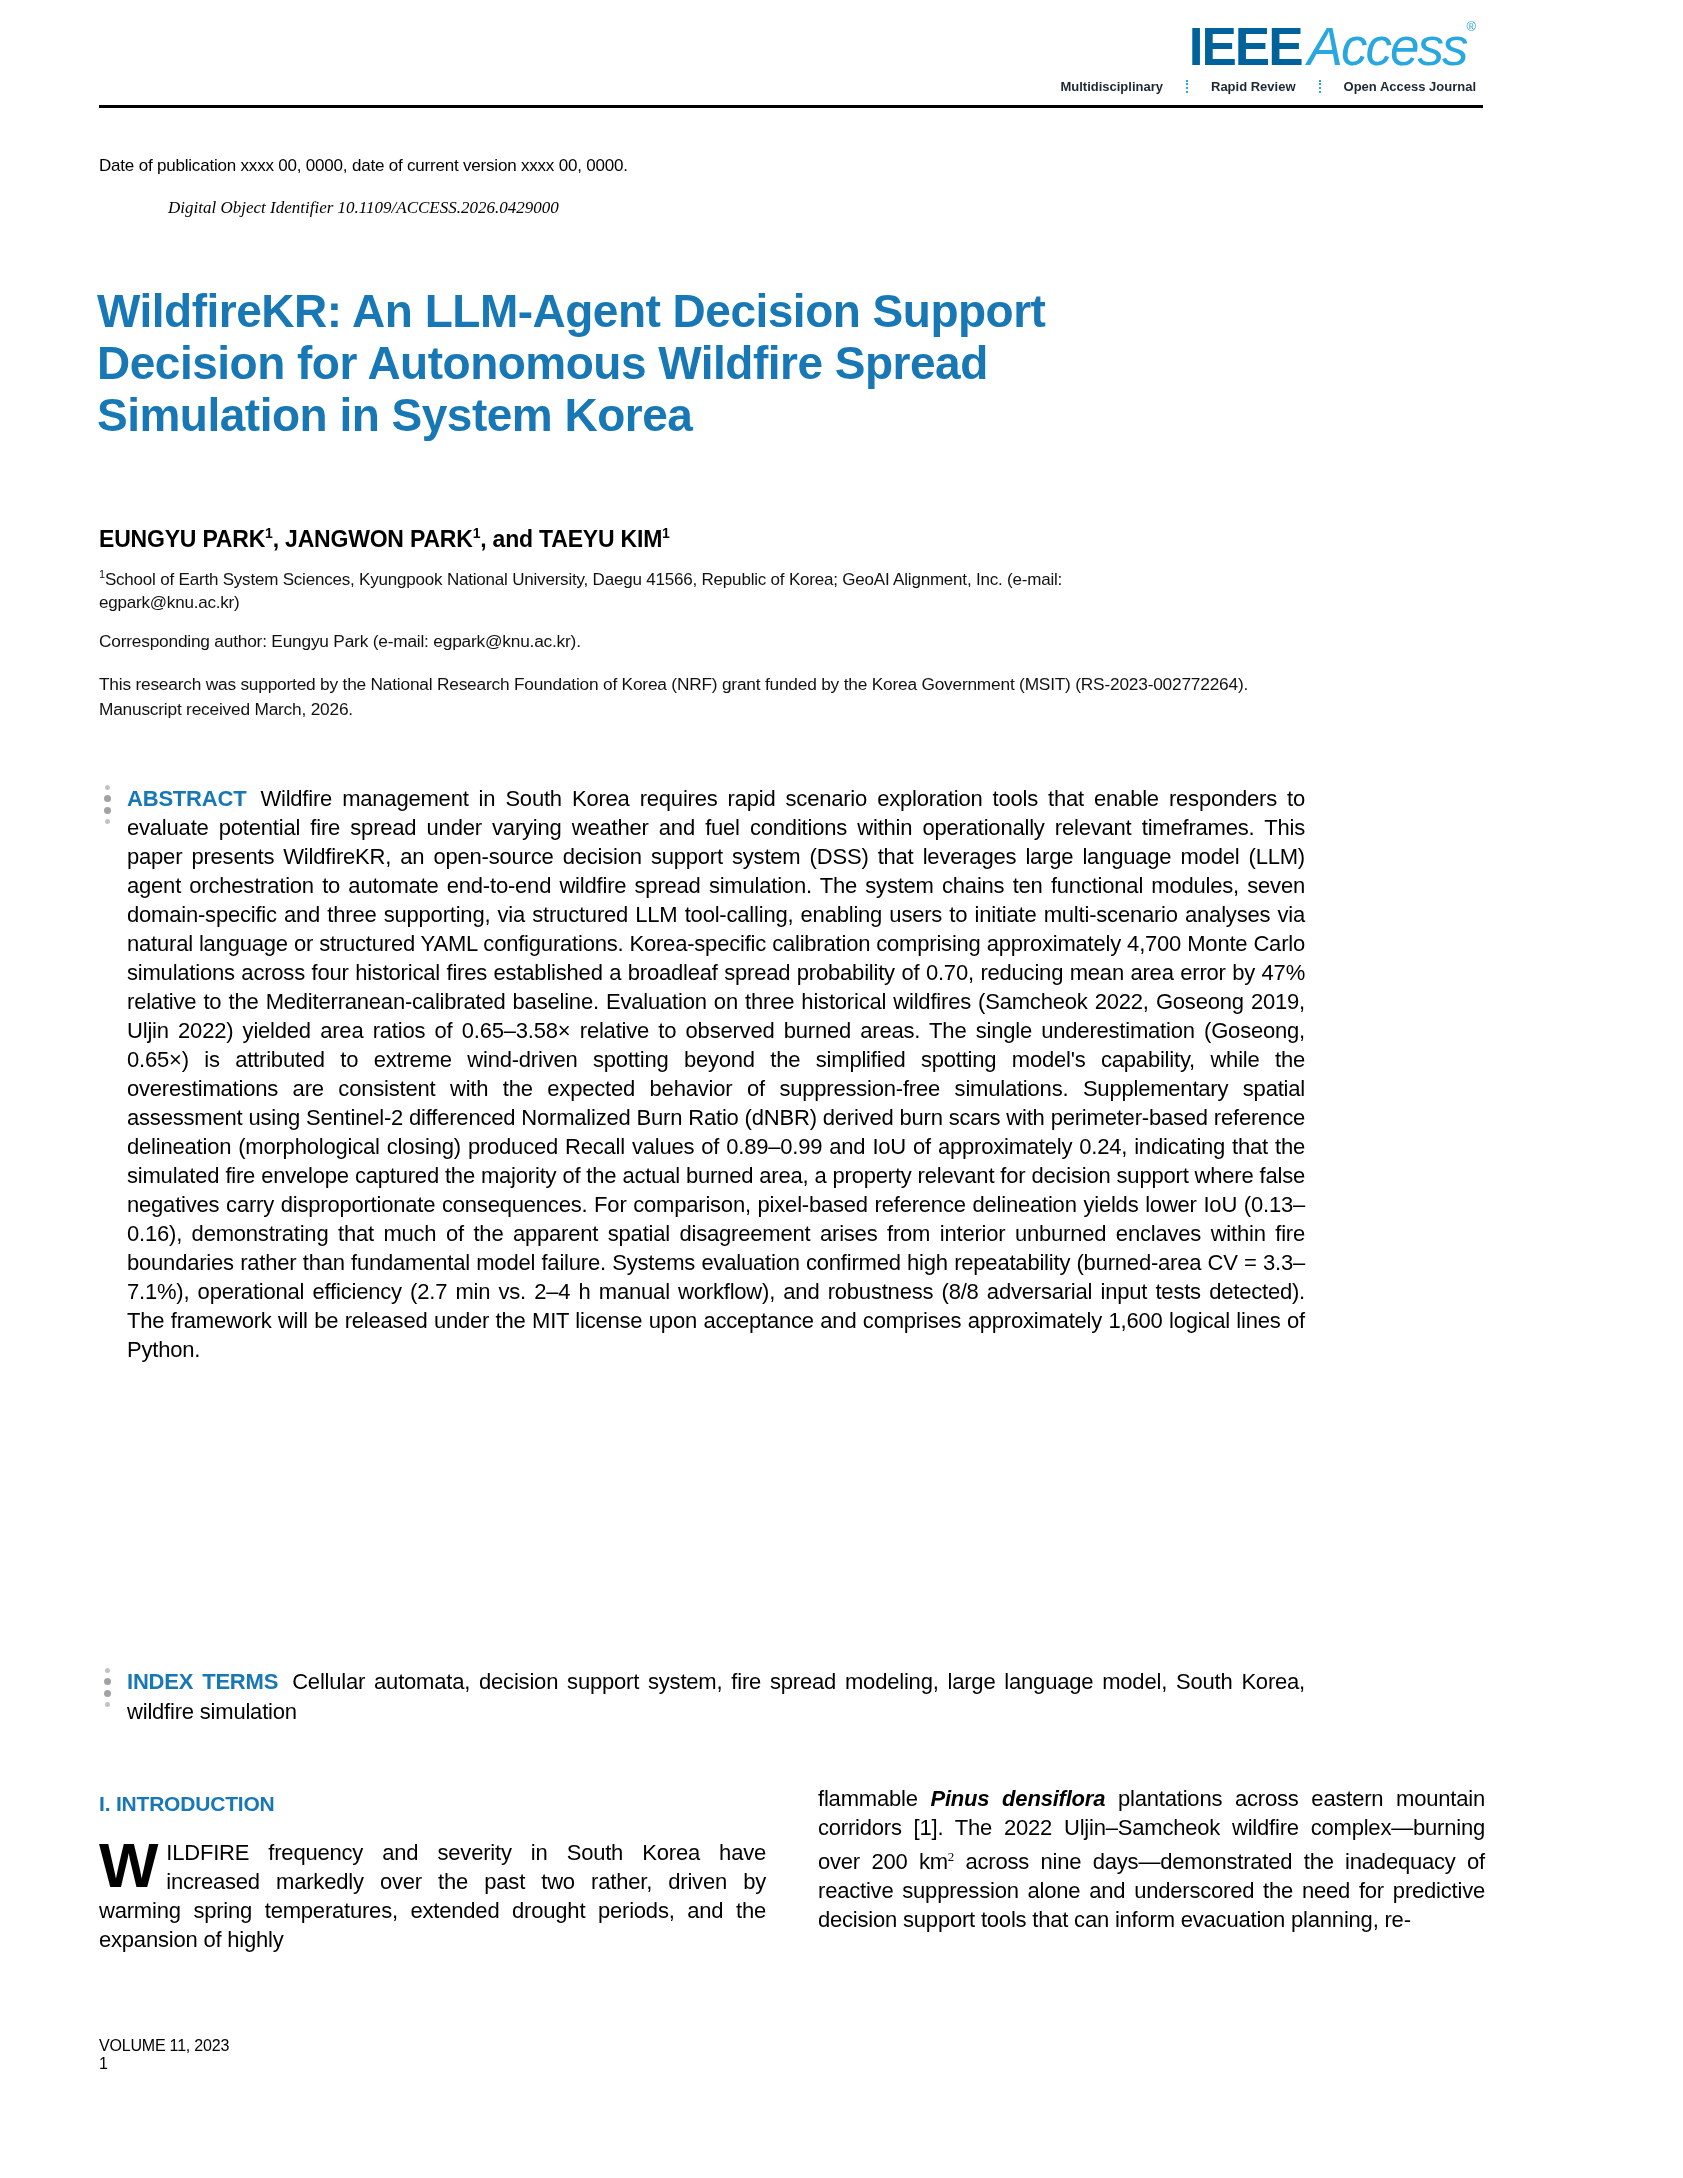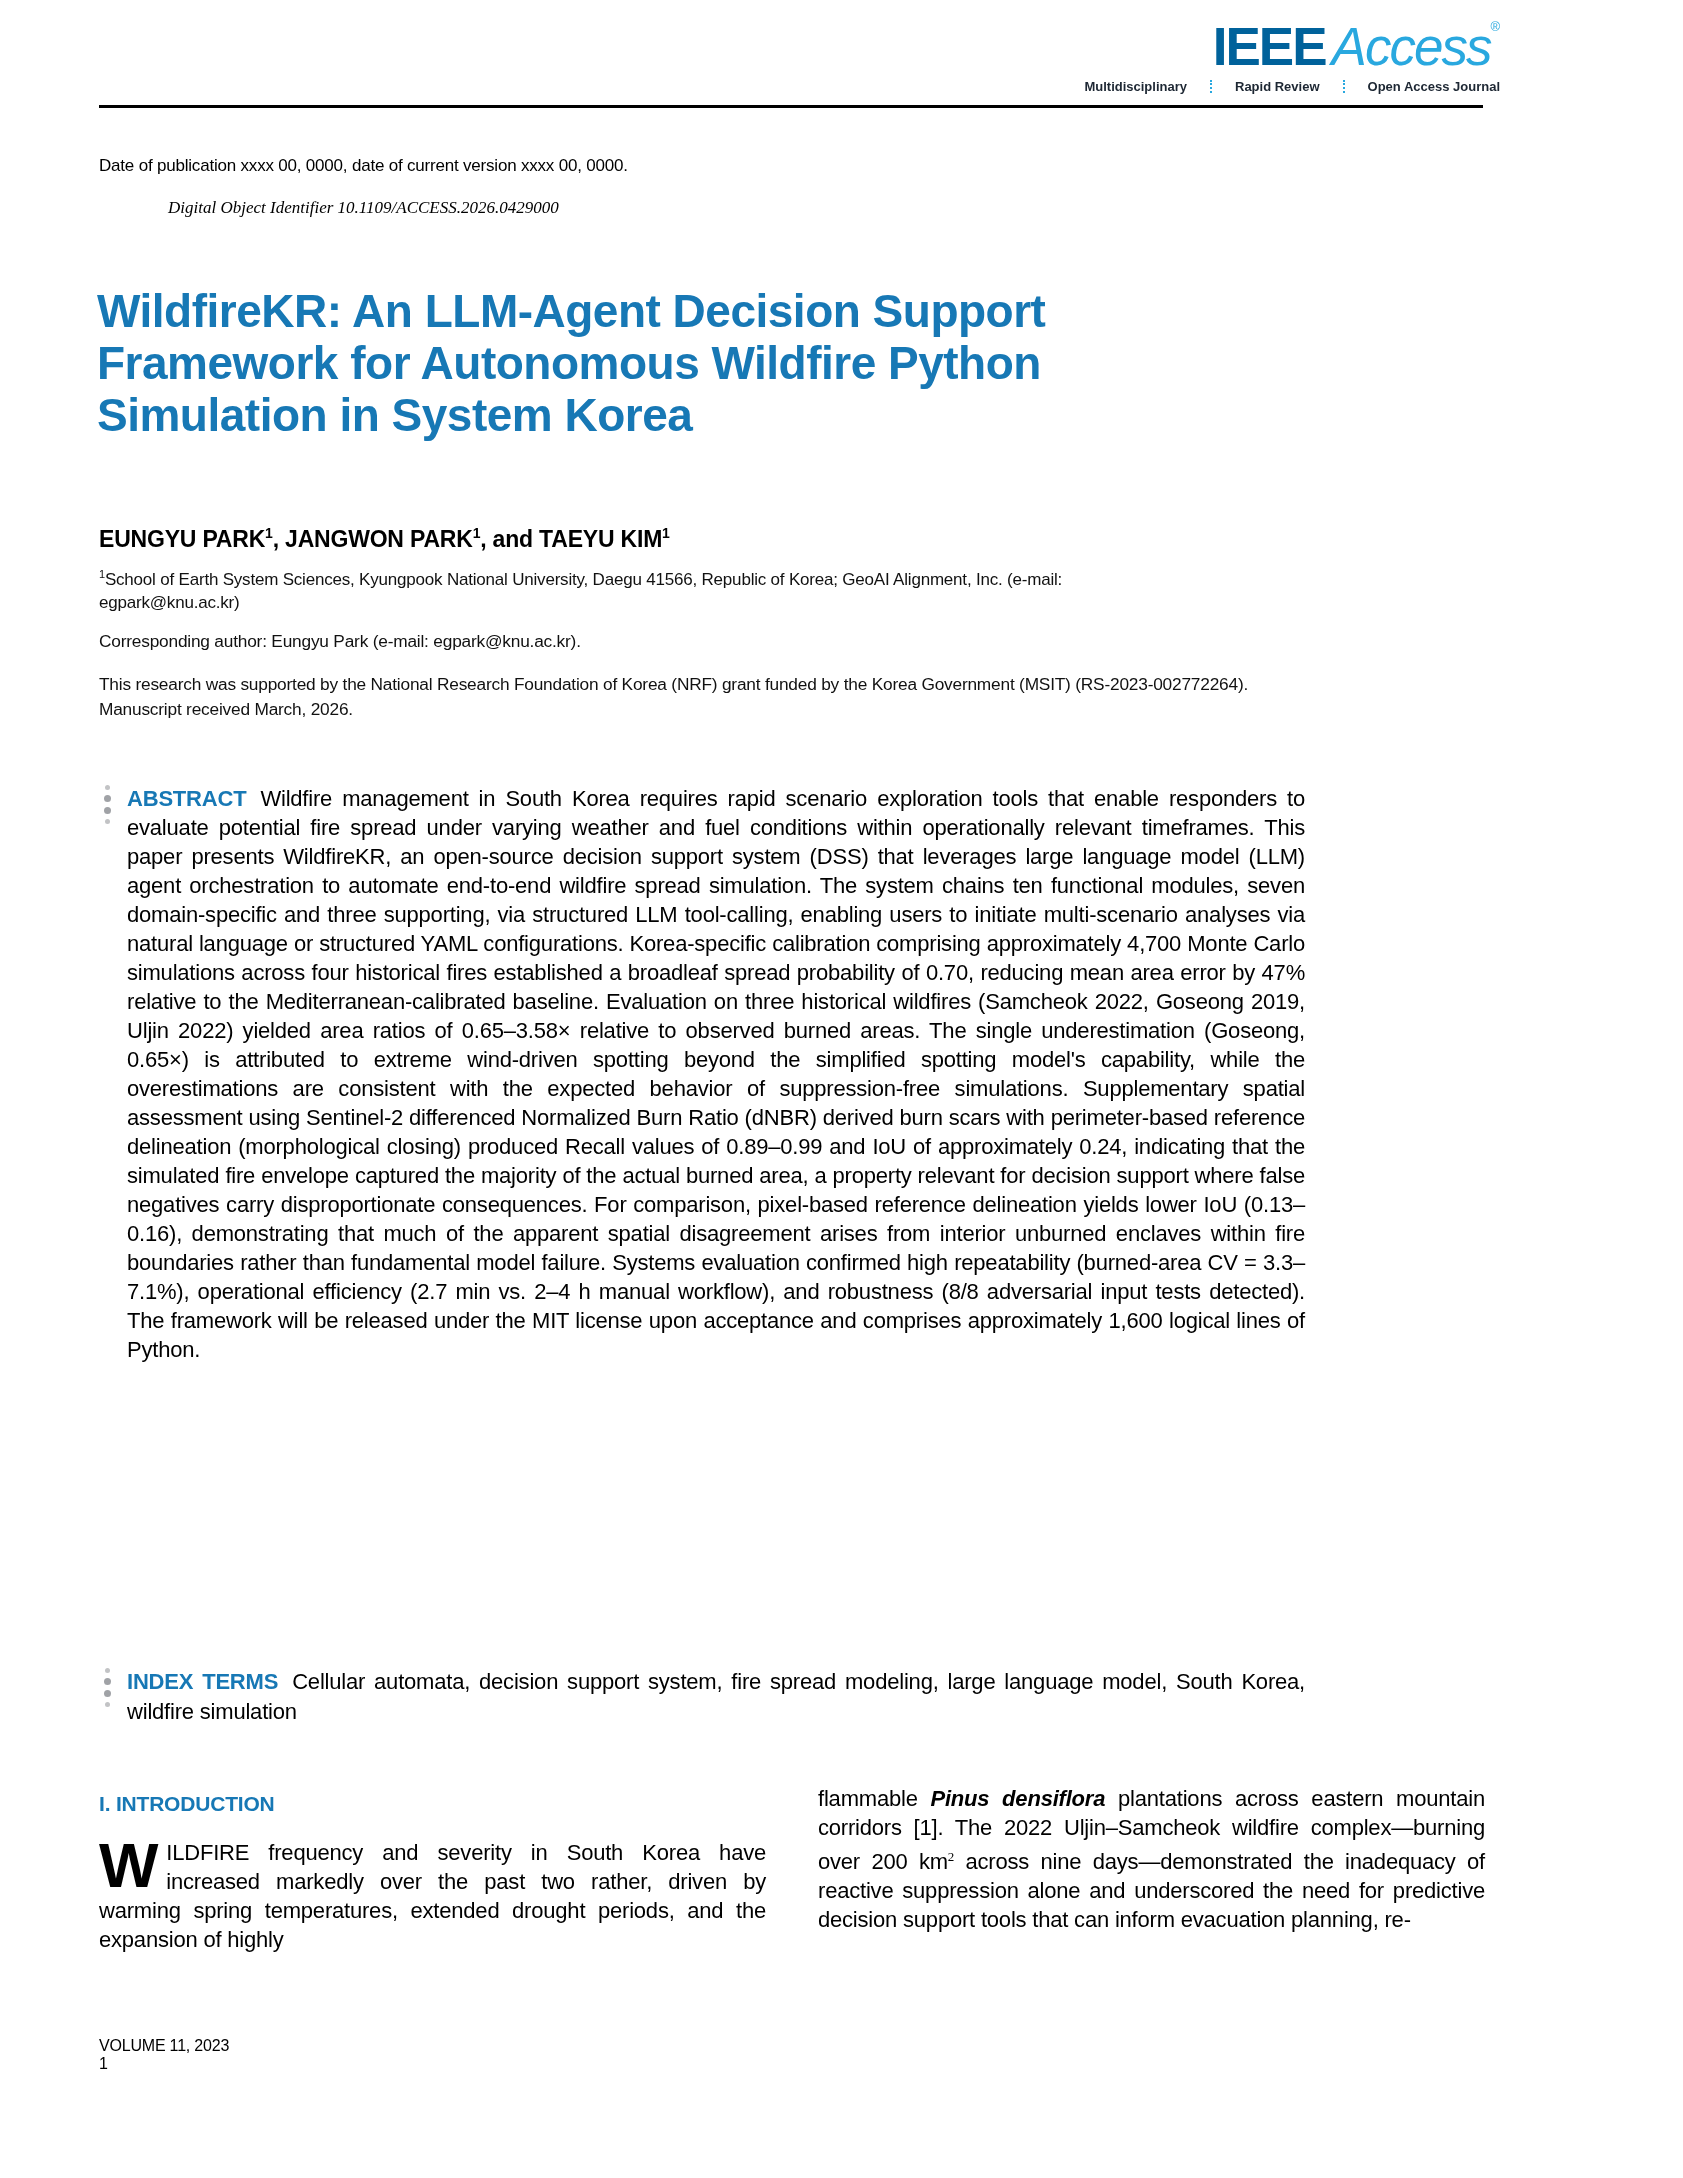--- a/index.html
+++ b/index.html
@@ -5,21 +5,21 @@
   html,body{margin:0;padding:0;background:#ffffff;}
   .page{
     position:relative;
     width:1683px;height:2178px;
     background:#ffffff;
     font-family:"Liberation Sans", sans-serif;
     color:#111;
     overflow:hidden;
   }
   
-  .masthead{position:absolute;top:20px;right:183px;text-align:right;}
+  .masthead{position:absolute;top:20px;right:207px;text-align:right;}
   .logo-line{white-space:nowrap;line-height:1;}
   .logo-ieee{font-weight:bold;font-size:53px;color:#00629B;letter-spacing:-2px;}
   .logo-access{font-style:italic;font-size:53px;color:#29A8DF;letter-spacing:-2px;margin-left:6px;}
   .logo-reg{font-size:13px;color:#29A8DF;vertical-align:top;line-height:1;}
   .tagline{margin-top:6px;font-size:13px;font-weight:bold;color:#1d2733;letter-spacing:0;
            display:flex;align-items:center;justify-content:flex-end;gap:23px;}
   .tagline .sep{display:inline-block;width:0;height:13px;border-left:2px dotted #29A8DF;}
   .toprule{position:absolute;left:99px;top:105px;width:1384px;height:3px;background:#000;}
   
   .pubinfo{position:absolute;left:99px;top:156px;text-align:center;}
@@ -82,21 +82,21 @@
 
   <div class="toprule"></div>
 
   <div class="pubinfo">
     <div class="pub-date">Date of publication xxxx 00, 0000, date of current version xxxx 00, 0000.</div>
     <div class="pub-doi">Digital Object Identifier 10.1109/ACCESS.2026.0429000</div>
   </div>
 
   <div class="title">
     <div>WildfireKR: An LLM-Agent Decision Support</div>
-    <div>Framework for Autonomous Wildfire Python</div>
+    <div>Decision for Autonomous Wildfire Spread</div>
     <div>Simulation in System Korea</div>
   </div>
 
   <div class="authors">
     <div class="author-line">
       <span>EUNGYU PARK</span><sup>1</sup><span>, </span><span>JANGWON PARK</span><sup>1</sup><span>, and </span><span>TAEYU KIM</span><sup>1</sup>
     </div>
     <div class="affiliation">
       <sup>1</sup><span>School of Earth System Sciences, Kyungpook National University, Daegu 41566, Republic of Korea; GeoAI Alignment, Inc. (e-mail: egpark@knu.ac.kr)</span>
     </div>

